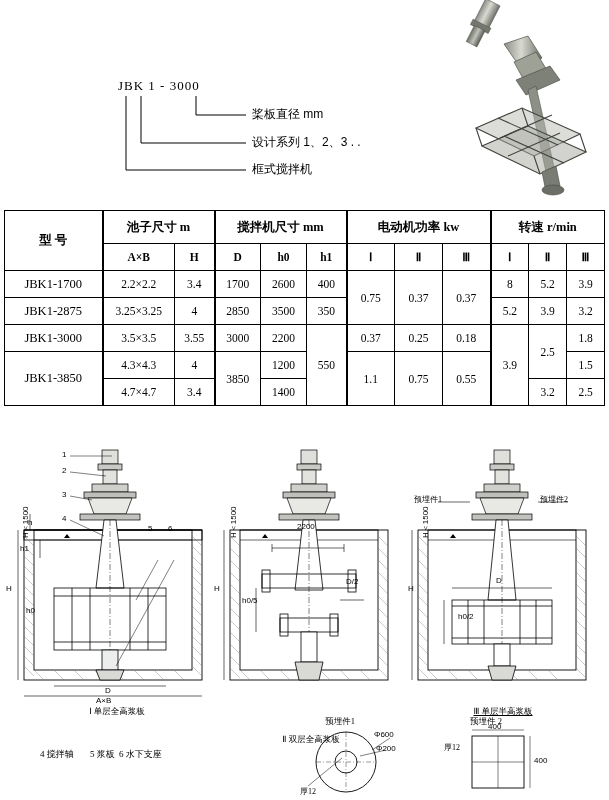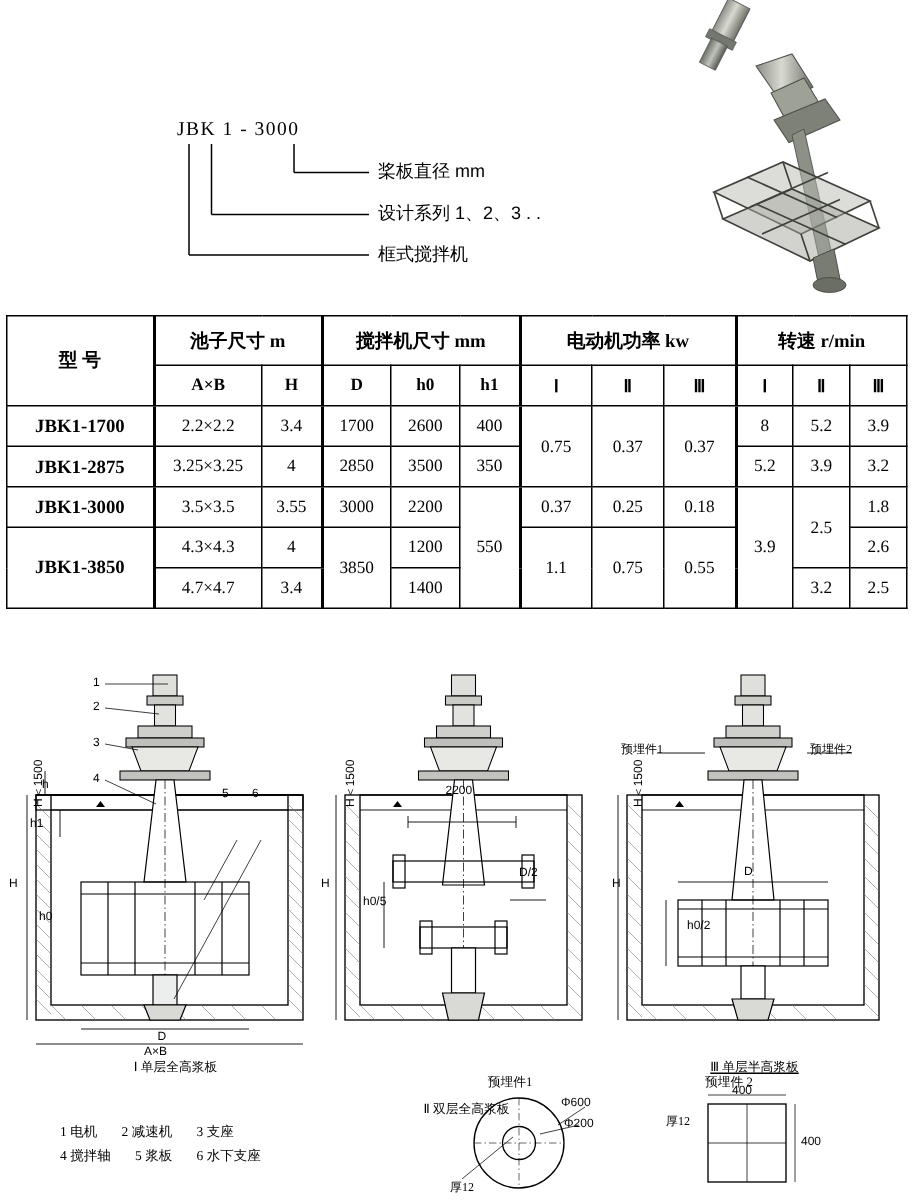--- a/index.html
+++ b/index.html
@@ -82,21 +82,21 @@
     font-weight: normal;
     height: 22px;
   }
   table.spec .hdr-main {
     font-size: 12.5px;
     font-weight: bold;
     height: 28px;
   }
   table.spec .model {
     font-size: 12.5px;
-    font-weight: bold;
+    font-weight: normal;
   }
   table.spec .sub {
     font-size: 11.5px;
     font-weight: bold;
   }
   .tbl-sep { border-right: 2px solid #000 !important; }
 
   
   .drawings {
     position: absolute;
@@ -272,21 +272,21 @@
 
       <tr>
         <td class="model tbl-sep" rowspan="2">JBK1-3850</td>
         <td>4.3×4.3</td>
         <td class="tbl-sep">4</td>
         <td rowspan="2">3850</td>
         <td>1200</td>
         <td rowspan="2">1.1</td>
         <td rowspan="2">0.75</td>
         <td class="tbl-sep" rowspan="2">0.55</td>
-        <td>2.6</td>
+        <td>1.5</td>
       </tr>
 
       <tr>
         <td>4.7×4.7</td>
         <td class="tbl-sep">3.4</td>
         <td>1400</td>
         <td>3.2</td>
         <td>2.5</td>
       </tr>
     </tbody>
@@ -592,25 +592,20 @@
       <line x1="20" y1="34" x2="72" y2="34" stroke="#000" stroke-width="0.5"></line>
       <line x1="20" y1="2" x2="72" y2="2" stroke="#000" stroke-width="0.5"></line>
       <line x1="78" y1="8" x2="78" y2="60" stroke="#000" stroke-width="0.5"></line>
     </svg>
     <div class="dwg-label" style="left:488px; top:288px;">400</div>
     <div class="dwg-label" style="left:534px; top:322px;">400</div>
     <div class="dwg-label cn" style="left:444px; top:308px;">厚12</div>
 
     <div style="position:absolute;left:40px;top:312px;font-size:9px;font-family:'Liberation Serif',serif;line-height:16px;white-space:nowrap;">
       <div>
-        <span style="margin-right:14px;">1 电机</span>
-        <span style="margin-right:14px;">2 减速机</span>
-        <span>3 支座</span>
-      </div>
-      <div>
         <span style="margin-right:14px;">4 搅拌轴</span>
-        <span style="margin-right:14px;">5 浆板</span>
+        <span style="margin-right:2px;">5 浆板</span>
         <span>6 水下支座</span>
       </div>
     </div>
 
   </div>
 </div>
 
 </body></html>

